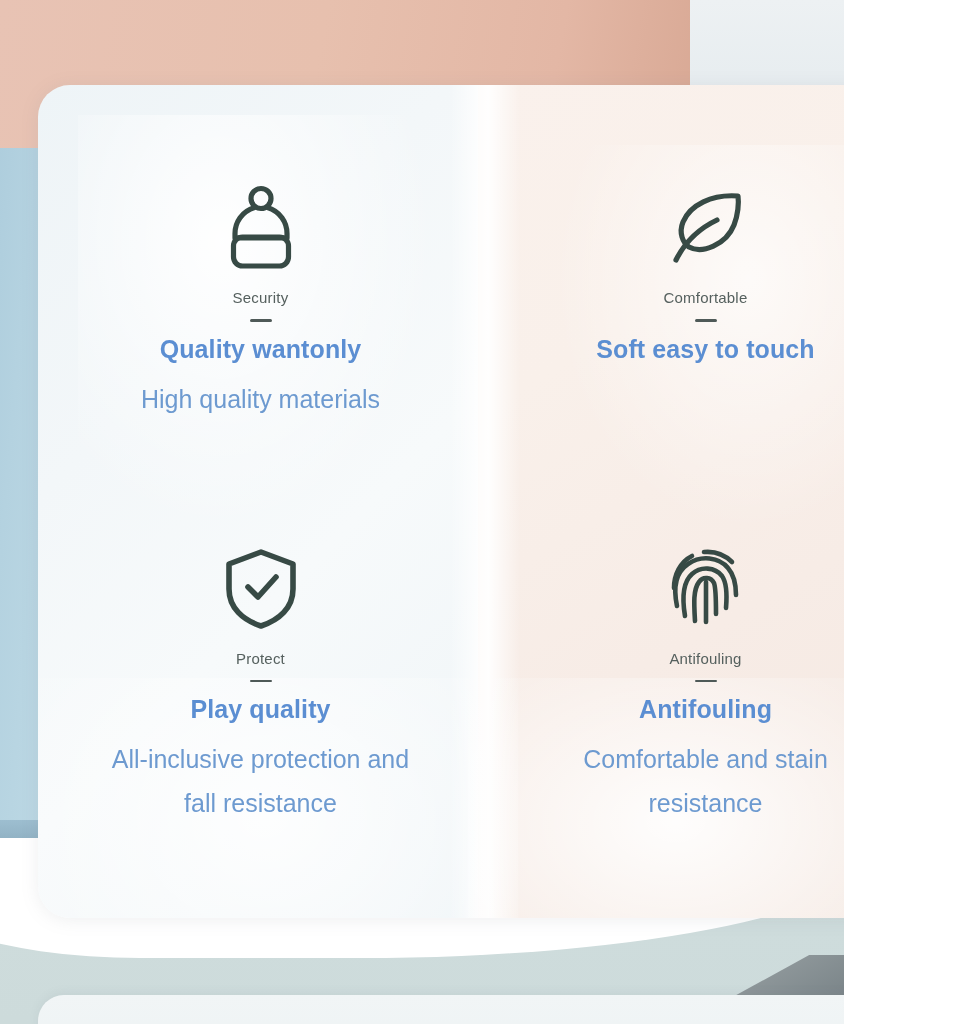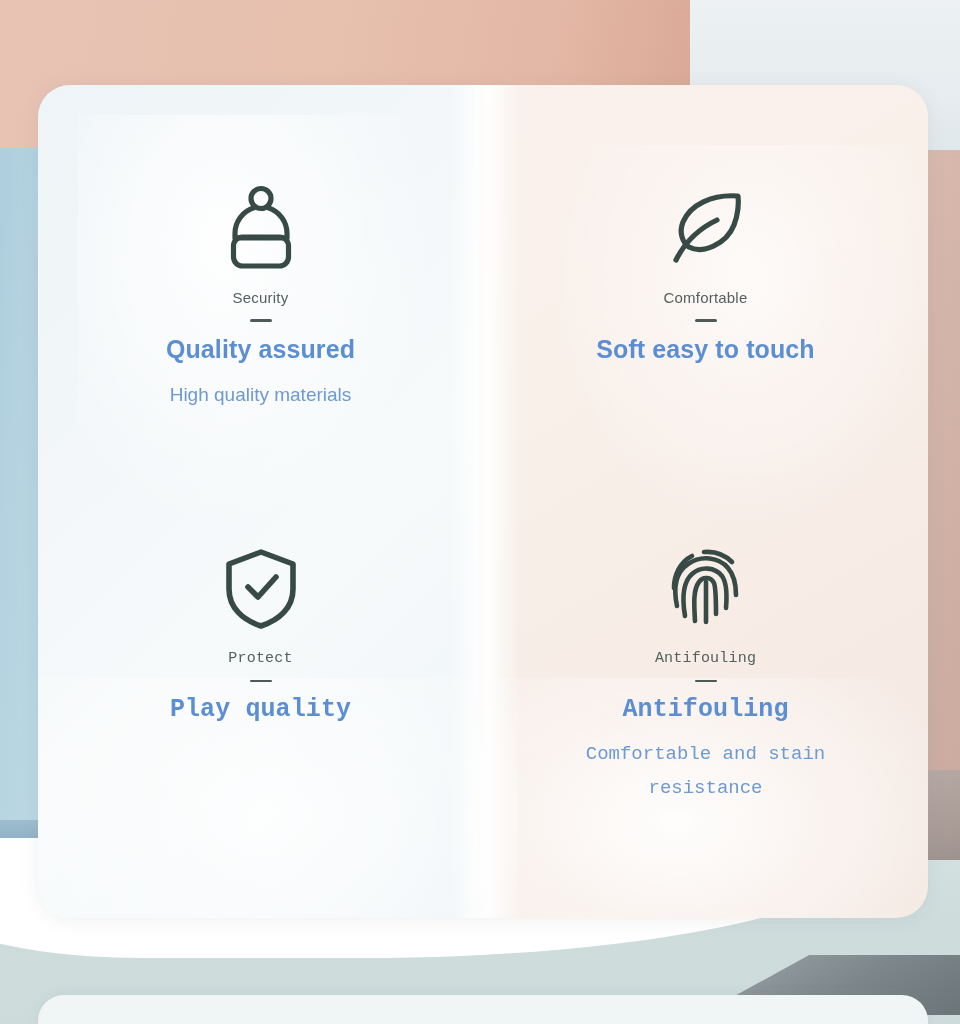--- a/index.html
+++ b/index.html
@@ -5,21 +5,21 @@
   * { margin:0; padding:0; box-sizing:border-box; }
 
   html, body {
     width:960px; height:1024px;
     overflow:hidden;
     font-family:"Liberation Sans", sans-serif;
     background:#ffffff;
   }
 
   
-  #stage { position:relative; width:960px; height:1024px; overflow:hidden; }
+  #stage { position:relative; width:844px; height:1024px; overflow:hidden; }
 
   .bg-layer { position:absolute; inset:0; }
 
   
   .bg-top-peach {
     position:absolute; left:0; top:0; width:700px; height:160px;
     background:linear-gradient(100deg,#e8c3b4 0%,#e7c0ae 45%,#e3b7a5 78%,#d8a894 100%);
   }
   .bg-top-white {
     position:absolute; left:690px; top:0; width:270px; height:165px;
@@ -119,21 +119,21 @@
     display:grid;
     grid-template-columns:1fr 1fr;
     grid-template-rows:1fr 1fr;
   }
   .feature-cell {
     display:flex; flex-direction:column;
     align-items:center; justify-content:flex-start;
     padding-top:96px;
     text-align:center;
   }
-  .feature-cell.row2 { padding-top:40px;font-family:Liberation Mono, monospace; }
+  .feature-cell.row2 { padding-top:40px; }
 
   .feature-icon { width:92px; height:92px; display:block; }
   .feature-icon svg { display:block; width:100%; height:100%; }
 
   .feature-kicker {
     margin-top:16px;
     font-size:15px;
     color:#55605e;
     letter-spacing:.2px;
   }
@@ -145,21 +145,21 @@
   }
   .feature-title {
     font-size:25px;
     font-weight:bold;
     color:#5b8ed2;
     letter-spacing:.1px;
     line-height:1.25;
   }
   .feature-desc {
     margin-top:13px;
-    font-size:19px;
+    font-size:25px;
     color:#6d9ad0;
     line-height:1.75;
     max-width:330px;
   }
 
   
   .next-card {
     position:absolute;
     left:38px; top:995px;
     width:890px; height:60px;
@@ -201,21 +201,21 @@
       <div class="feature-cell">
         <span class="feature-icon">
           <svg viewBox="0 0 92 92" fill="none" stroke="#374a45" stroke-width="5.2" stroke-linecap="round" stroke-linejoin="round">
             <circle cx="46" cy="17.5" r="10"></circle>
             <path d="M39.5 26.5 C27 30.5 20 41 20 52.5 L20 57 L72 57 L72 52.5 C72 41 65 30.5 52.5 26.5"></path>
             <rect x="18.5" y="56" width="55" height="29" rx="9"></rect>
           </svg>
         </span>
         <span class="feature-kicker">Security</span>
         <span class="feature-rule"></span>
-        <span class="feature-title">Quality assured</span>
+        <span class="feature-title">Quality wantonly</span>
         <span class="feature-desc">High quality materials</span>
       </div>
 
       <div class="feature-cell">
         <span class="feature-icon">
           <svg viewBox="0 0 92 92" fill="none" stroke="#374a45" stroke-width="5.2" stroke-linecap="round" stroke-linejoin="round">
             <path d="M78 15 C52 13 30 24 23 41 C18.5 52 23 62 29 66 C42 73 66 64 74 44 C78 34 79 22 78 15 Z"></path>
             <path d="M16 79 C24 63 38 48 57 39"></path>
           </svg>
         </span>
@@ -227,20 +227,21 @@
       <div class="feature-cell row2">
         <span class="feature-icon">
           <svg viewBox="0 0 92 92" fill="none" stroke="#374a45" stroke-width="5.6" stroke-linecap="round" stroke-linejoin="round">
             <path d="M46 10 L78 22 L78 47 C78 66 64 78 46 84 C28 78 14 66 14 47 L14 22 Z"></path>
             <path d="M33 45 L43 55 L61 35"></path>
           </svg>
         </span>
         <span class="feature-kicker">Protect</span>
         <span class="feature-rule"></span>
         <span class="feature-title">Play quality</span>
+        <span class="feature-desc">All-inclusive protection and fall resistance</span>
       </div>
 
       <div class="feature-cell row2">
         <span class="feature-icon">
           <svg viewBox="0 0 92 92" fill="none" stroke="#374a45" stroke-width="4.6" stroke-linecap="round">
             <path d="M46 80 C46 62 46 50 46 40"></path>
             <path d="M35 79 C34 62 33 48 39 40 C43 34 51 35 54 41 C56 46 56 58 56 72"></path>
             <path d="M25 74 C22 56 23 40 32 32 C41 24 55 25 62 34 C67 41 67 54 66 66"></path>
             <path d="M17 64 C13 45 16 30 28 22 C41 13 59 15 68 26 C74 33 76 43 76 53"></path>
             <path d="M14 46 C14 33 20 20 32 14"></path>

